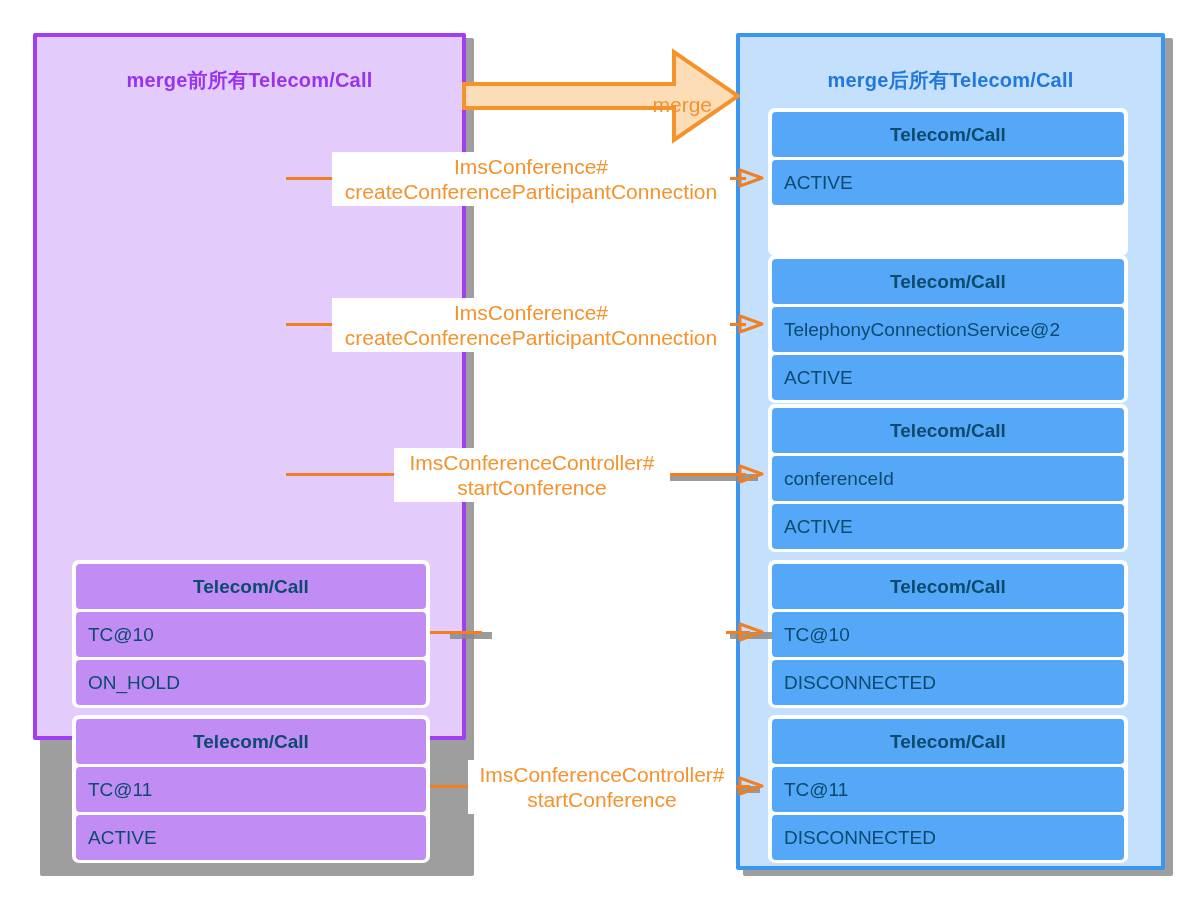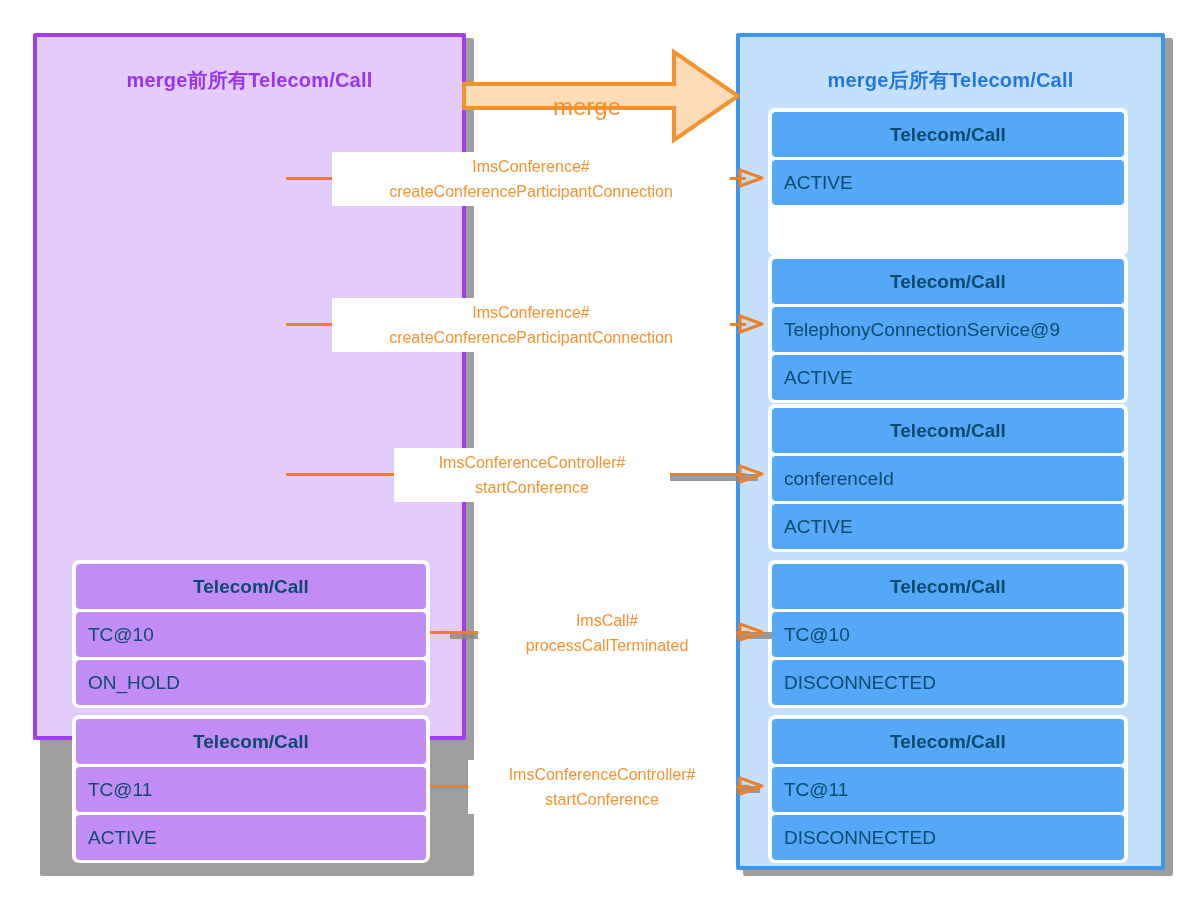--- a/index.html
+++ b/index.html
@@ -109,22 +109,22 @@
     top: 48px;
     width: 278px;
     height: 96px;
   }
   #merge-arrow svg { display: block; }
   #merge-label {
     position: absolute;
     left: 462px;
     top: 93px;
     width: 250px;
-    text-align: center;
-    font-size: 24px;
+    text-align: right;
+    font-size: 21px;
     color: #f5922c;
   }
 
   
   .flow {
     position: absolute;
     height: 60px;
   }
   .flow .line {
     position: absolute;
@@ -135,21 +135,21 @@
   .flow .arrowhead {
     position: absolute;
     top: 18px;
     width: 26px;
     height: 24px;
   }
   .flow .label {
     position: absolute;
     background: #ffffff;
     color: #f5922c;
-    font-size: 16px;
+    font-size: 21px;
     line-height: 25px;
     text-align: center;
     white-space: nowrap;
     padding: 2px 4px;
   }
   .flow .label .l1,
   .flow .label .l2 { display: block; }
 
   
   .sliver {
@@ -187,21 +187,21 @@
     <div class="panel-title" id="title-after">merge后所有Telecom/Call</div>
   </div>
 
   <div class="card blue" style="left:768px; top:108px; width:360px; height:148px;">
     <div class="row head">Telecom/Call</div>
     <div class="row state">ACTIVE</div>
   </div>
 
   <div class="card blue" style="left:768px; top:255px; width:360px; height:148px;">
     <div class="row head">Telecom/Call</div>
-    <div class="row body">TelephonyConnectionService@9</div>
+    <div class="row body">TelephonyConnectionService@2</div>
     <div class="row state">ACTIVE</div>
   </div>
 
   <div class="card blue" style="left:768px; top:404px; width:360px; height:148px;">
     <div class="row head">Telecom/Call</div>
     <div class="row body">conferenceId</div>
     <div class="row state">ACTIVE</div>
   </div>
 
   <div class="card blue" style="left:768px; top:560px; width:360px; height:148px;">
@@ -269,24 +269,20 @@
   <div class="flow" style="left:430px; top:602px; width:336px;">
     <div class="sliver" style="left:20px; top:30px; width:42px;"></div>
     <div class="line" style="left:0; width:52px;"></div>
     <div class="sliver" style="left:300px; top:30px; width:42px;"></div>
     <div class="line" style="left:296px; width:24px;"></div>
     <div class="arrowhead" style="left:308px;">
       <svg width="26" height="24" viewBox="0 0 26 24">
           <polygon points="2,4 24,12 2,20" fill="none" stroke="#ef7f20" stroke-width="3" stroke-linejoin="round" stroke-linecap="round"></polygon>
         </svg>
     </div>
-    <div class="label" style="left:48px; top:4px; width:250px;">
-      <span class="l1">ImsCall#</span>
-      <span class="l2">processCallTerminated</span>
-    </div>
   </div>
 
   <div class="flow" style="left:430px; top:756px; width:336px;">
     <div class="line" style="left:0; width:46px;"></div>
     <div class="sliver" style="left:296px; top:30px; width:34px;"></div>
     <div class="line" style="left:292px; width:28px;"></div>
     <div class="arrowhead" style="left:308px;">
       <svg width="26" height="24" viewBox="0 0 26 24">
           <polygon points="2,4 24,12 2,20" fill="none" stroke="#ef7f20" stroke-width="3" stroke-linejoin="round" stroke-linecap="round"></polygon>
         </svg>

